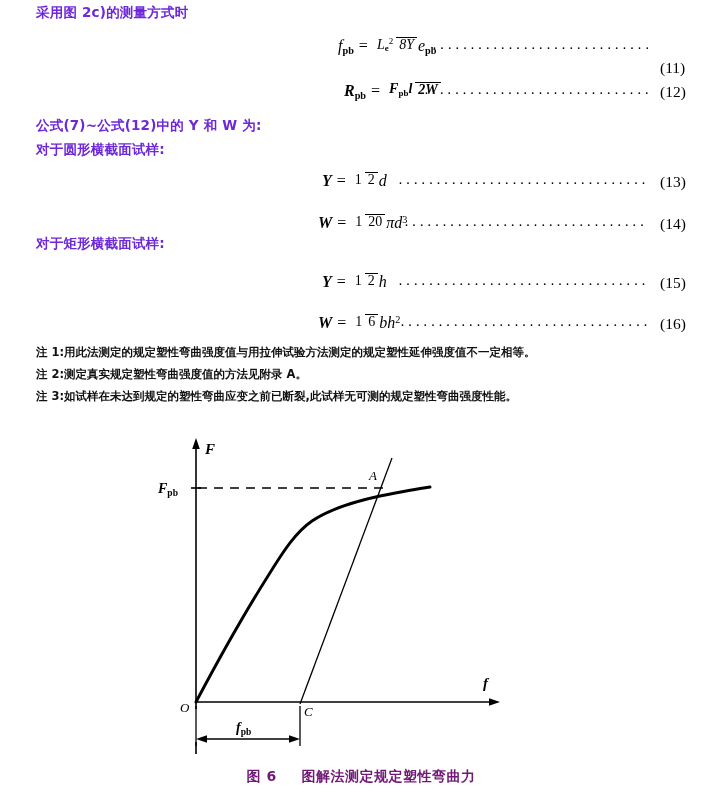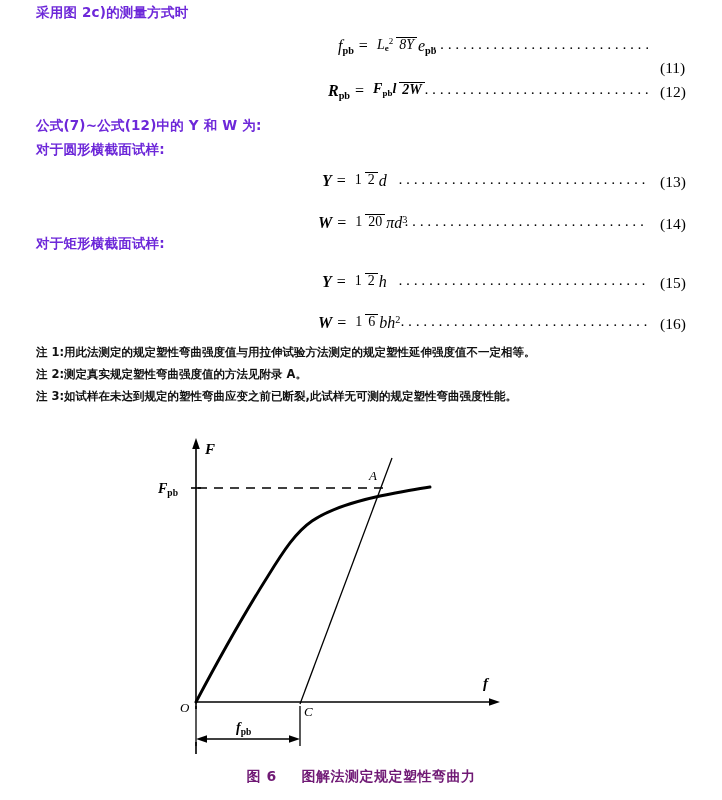--- a/index.html
+++ b/index.html
@@ -158,21 +158,21 @@
         <span class="num mi"><span>L</span><span class="sub">e</span><span class="sup">2</span></span>
         <span class="den mi"><span>8Y</span></span>
       </span>
       <span class="mi"><span>e</span><span class="sub">pb</span></span>
     </div>
     <div class="eq-leaders" style="left:432px; top:14px; width:216px;">·······························································</div>
     <div class="eq-num" style="left:660px; top:12px;margin-top:21px;">(11)</div>
   </div>
 
   <div class="eqrow" style="top:71px;">
-    <div class="eq-body" style="left:328px;justify-content:space-between;">
+    <div class="eq-body" style="left:344px;justify-content:space-between;">
       <span class="mb"><span>R</span><span class="sub">pb</span></span>
       <span class="eqsign">=</span>
       <span class="frac">
         <span class="num mb"><span>F</span><span class="sub">pb</span><span class="mi">l</span></span>
         <span class="den mb"><span>2W</span></span>
       </span>
     </div>
     <div class="eq-leaders" style="left:424px; top:14px; width:224px;">·······························································</div>
     <div class="eq-num" style="left:660px; top:12px;">(12)</div>
   </div>

